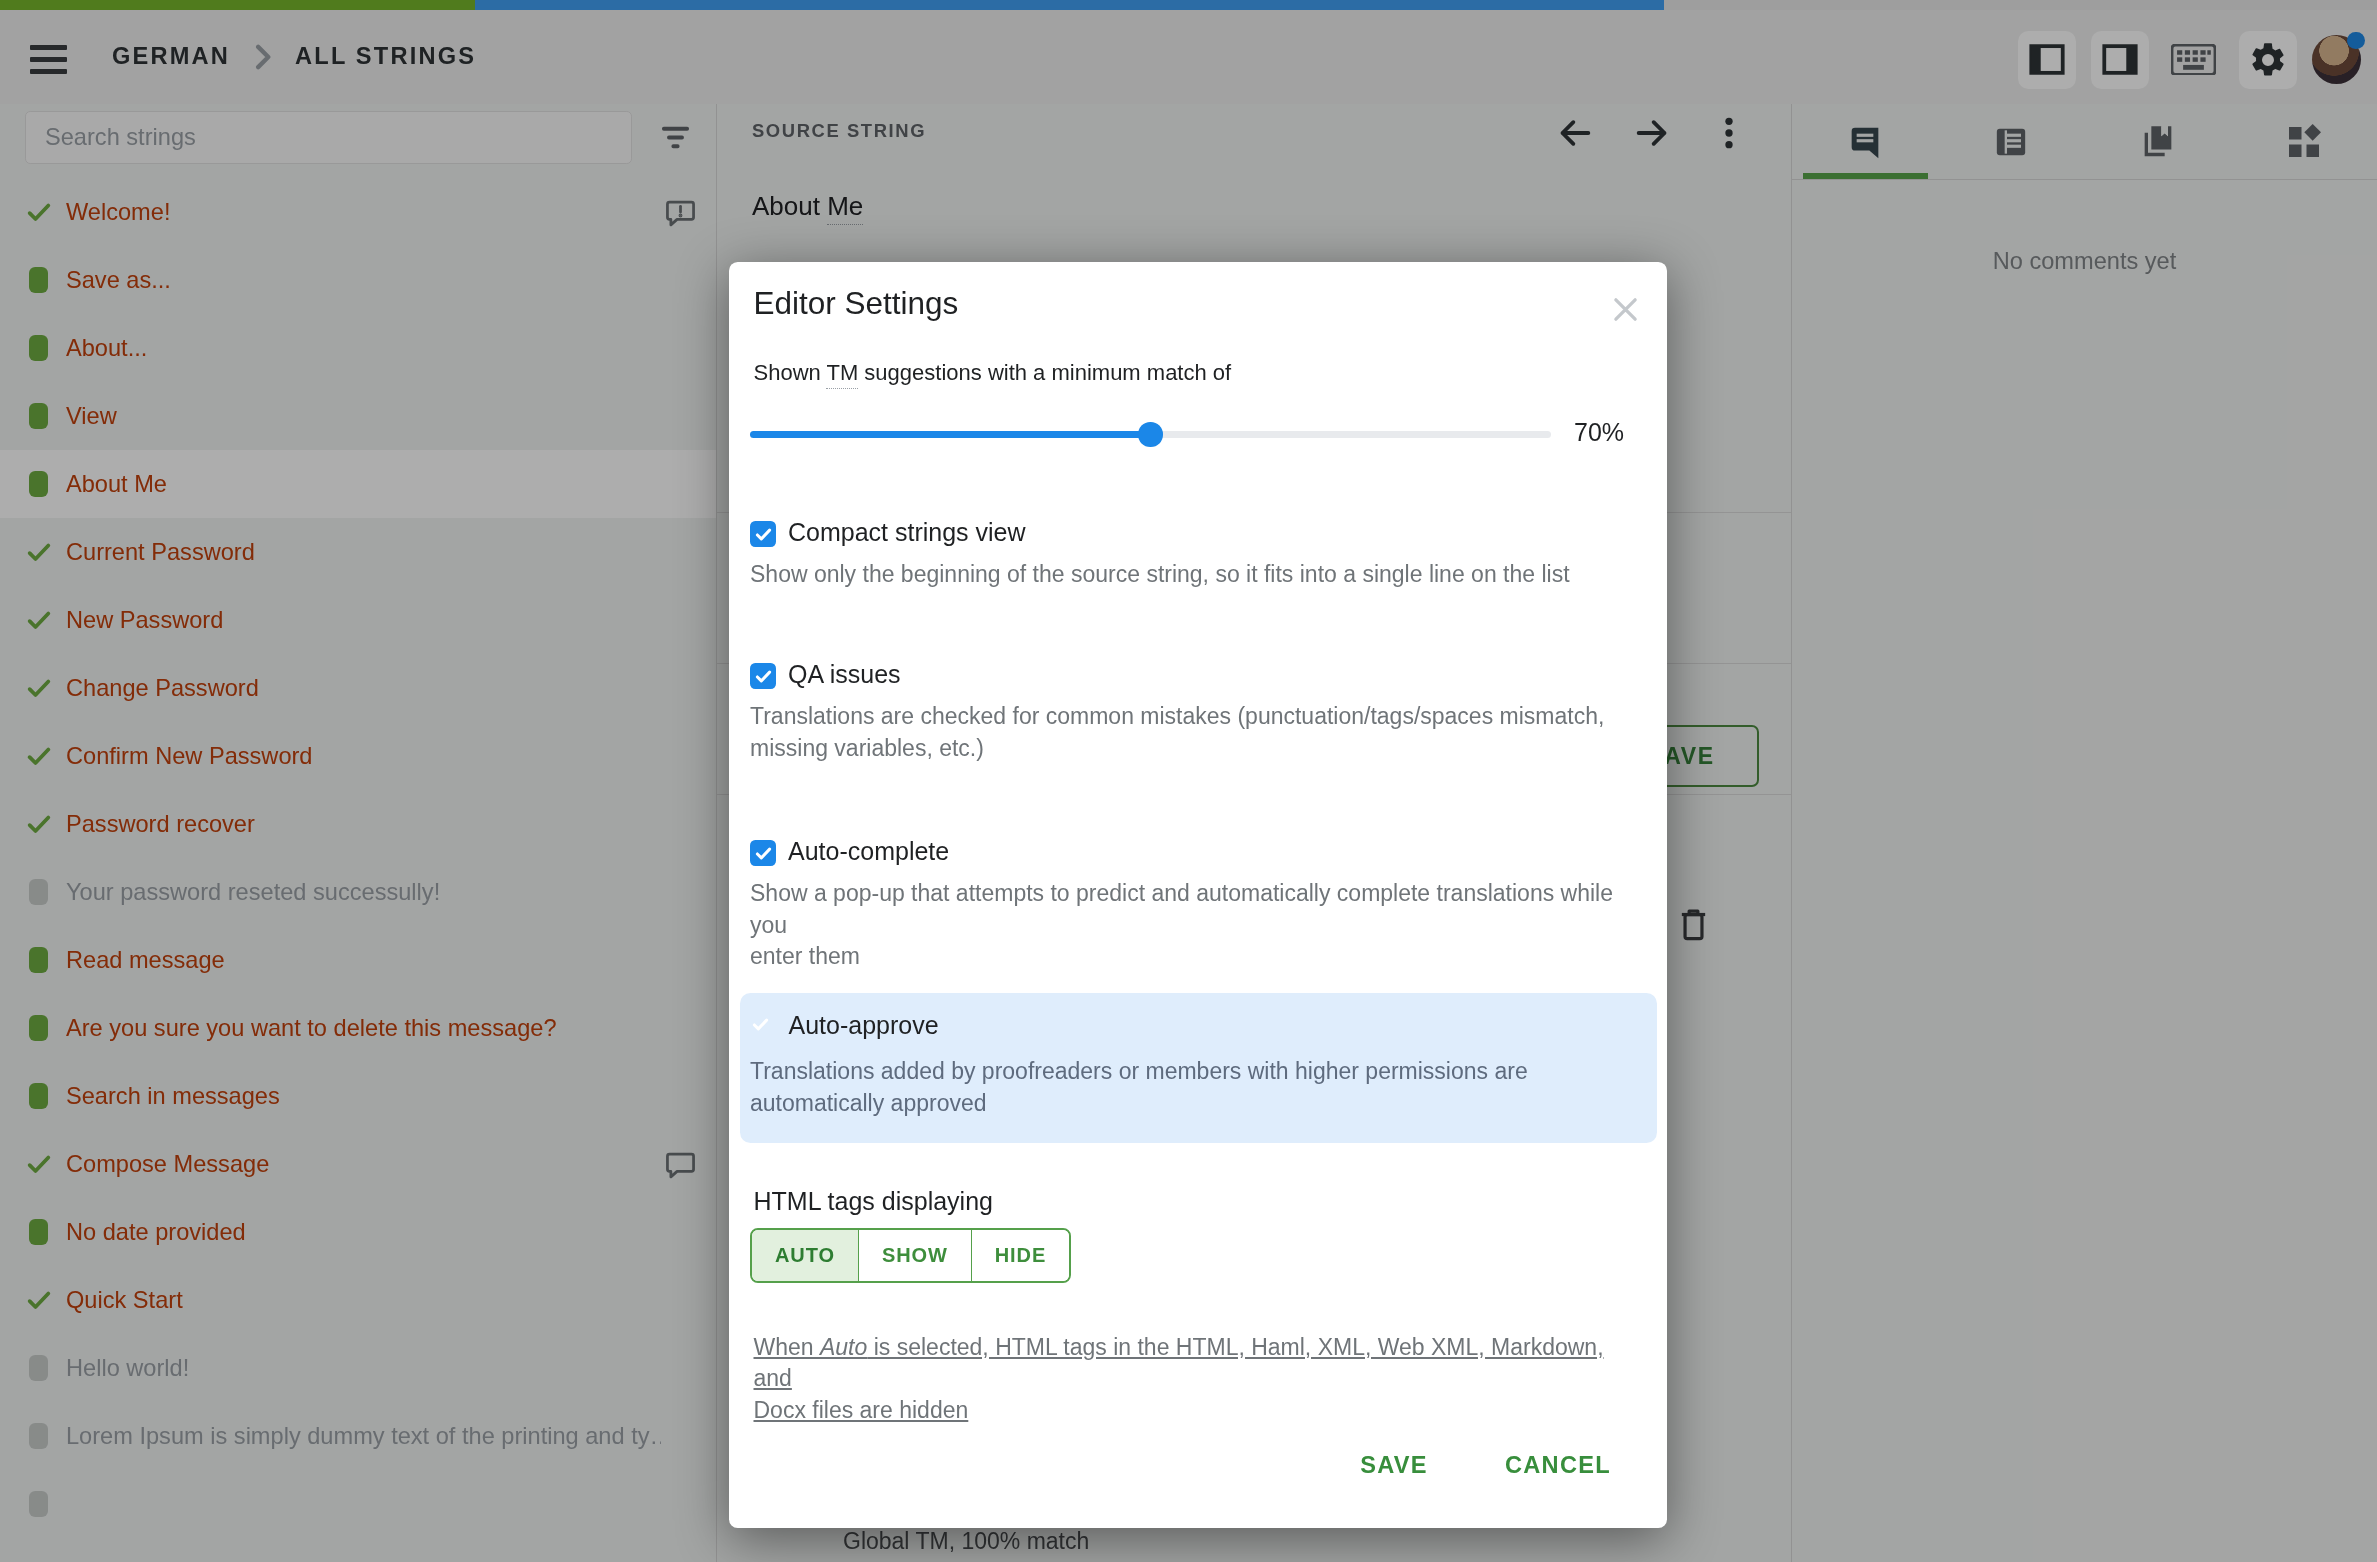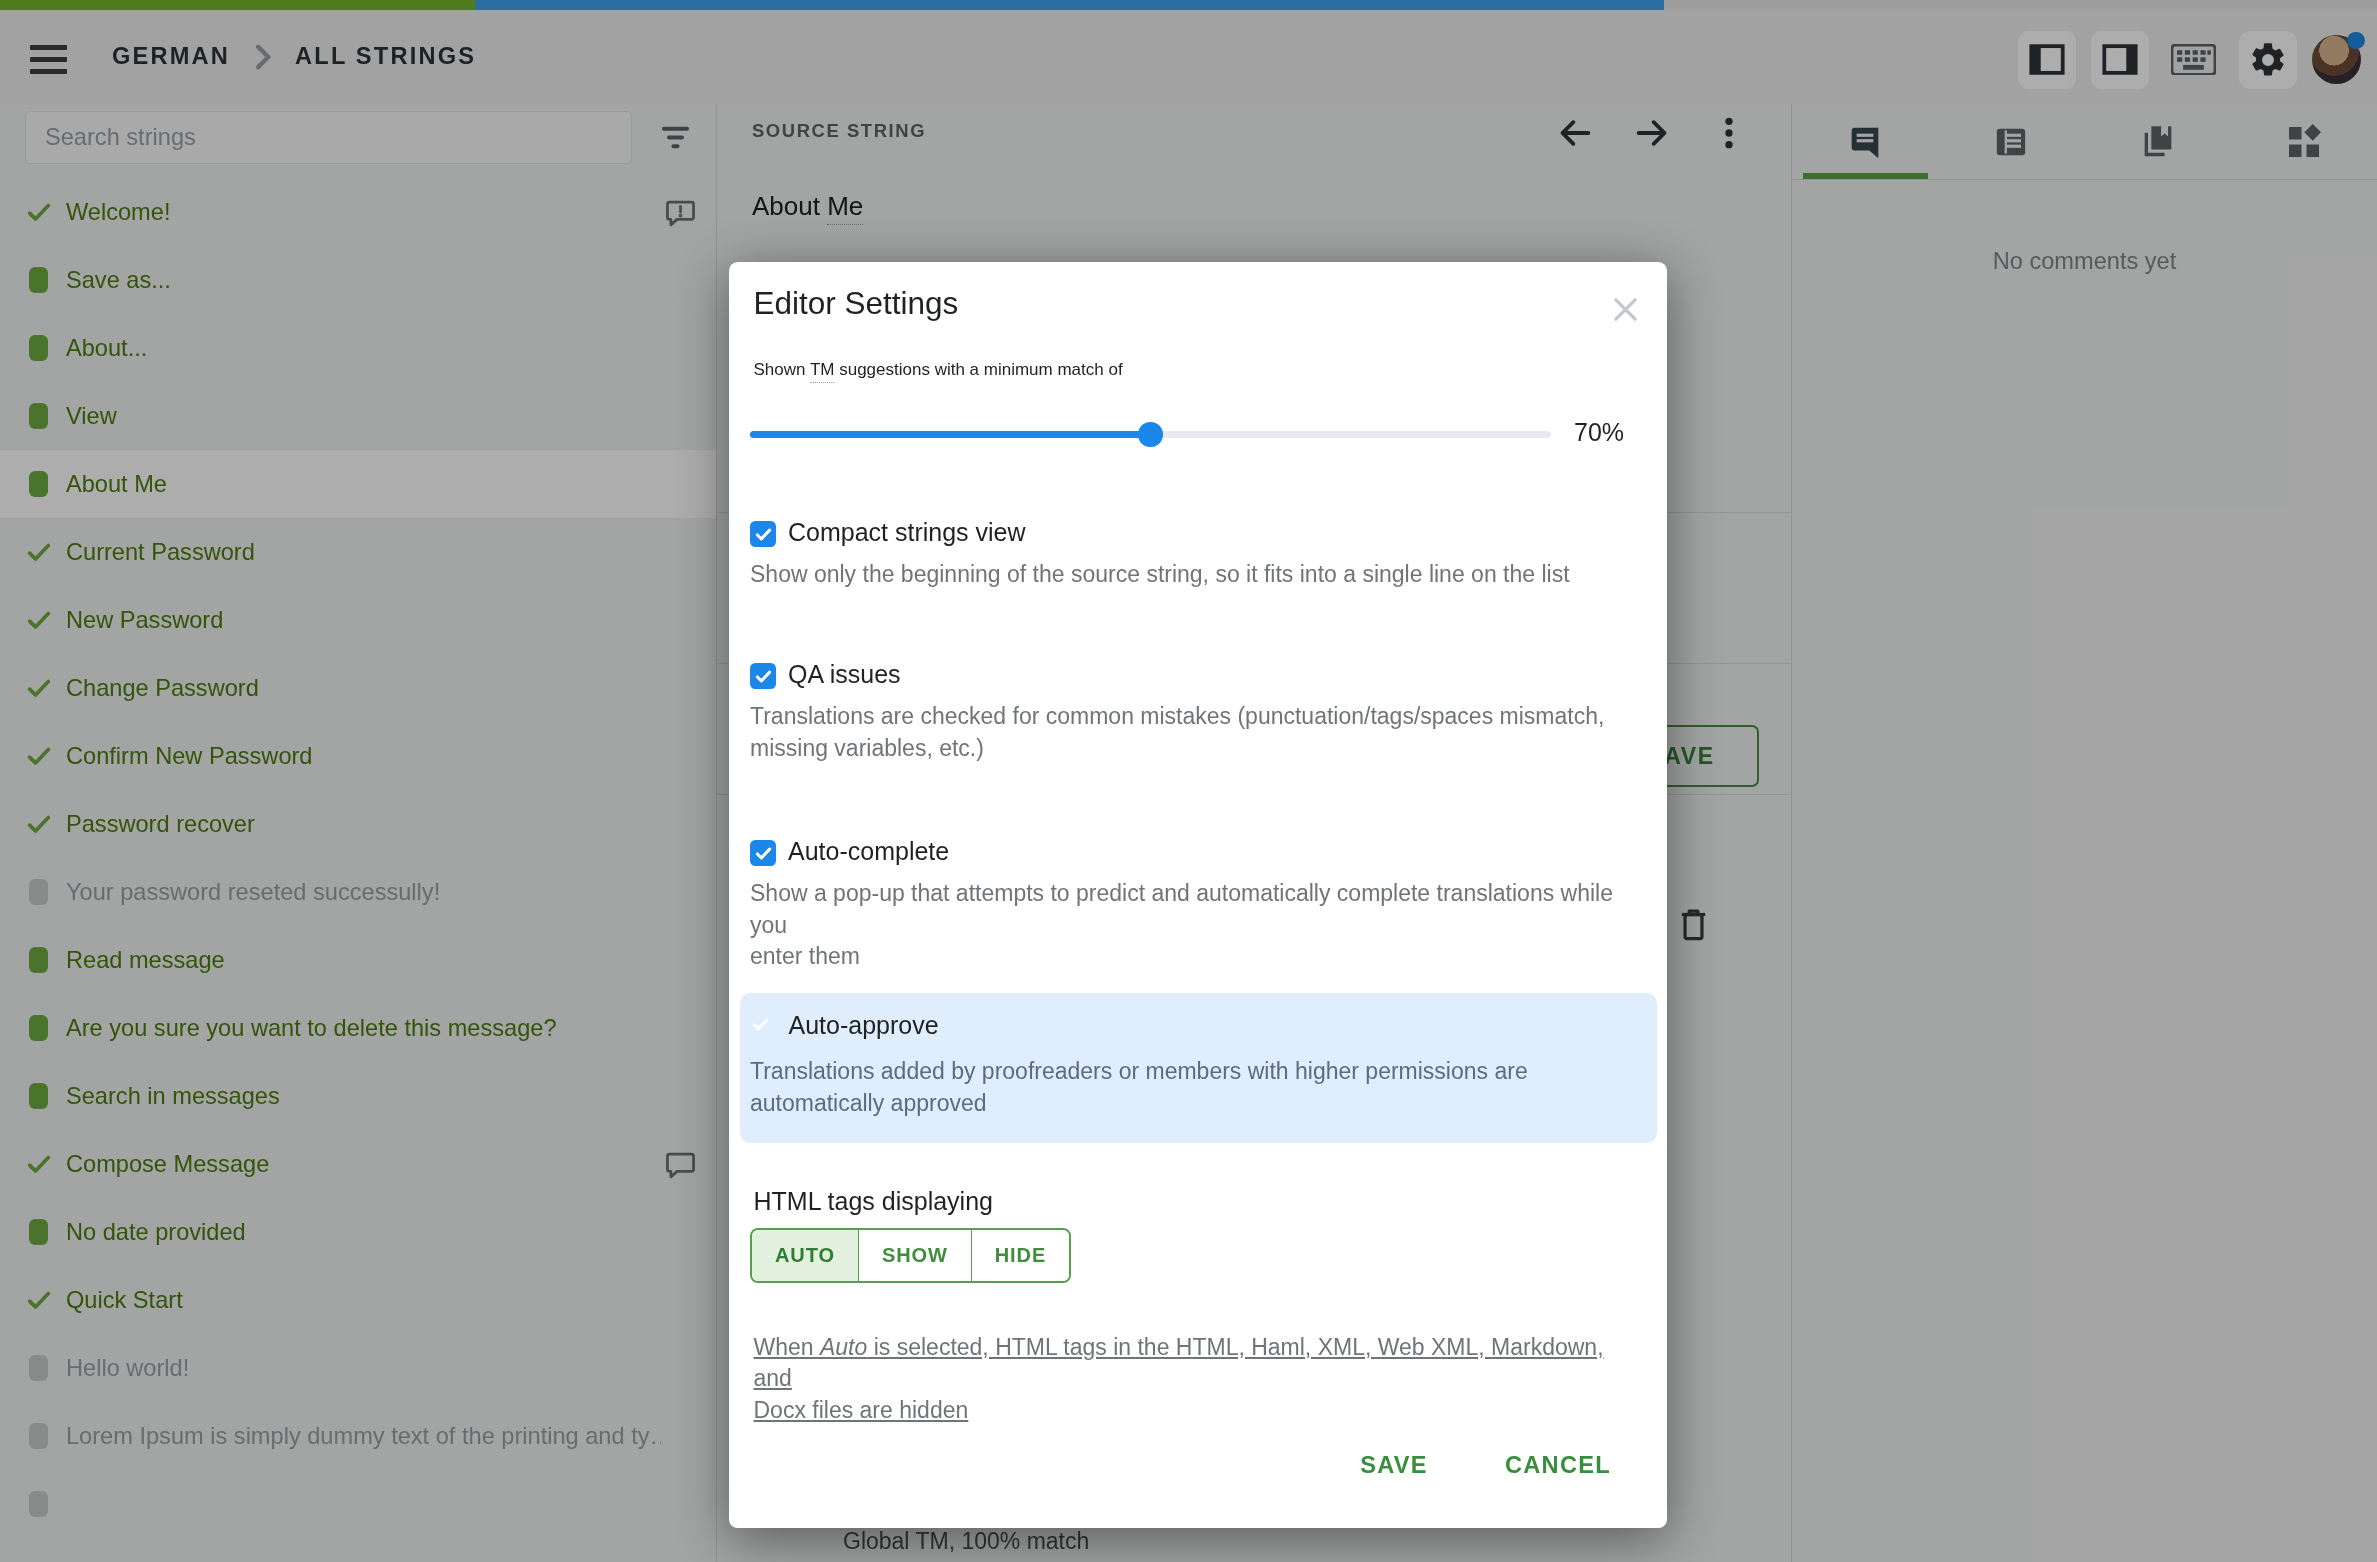--- a/index.html
+++ b/index.html
@@ -33,21 +33,21 @@
   .search-wrap input{border:0;outline:0;background:transparent;width:100%;margin:0 17.5px;
                      font-size:23.6px;color:#444746;font-family:inherit;}
   .search-wrap input::placeholder{color:#9AA0A6;}
   .filter-btn{position:absolute;right:15.7px;top:8.7px;width:49px;height:49px;display:flex;align-items:center;justify-content:center;}
   .string-list{position:absolute;left:0;top:74px;width:100%;}
   .srow{position:relative;height:68px;display:flex;align-items:center;}
   .srow.selected{background:#FFFFFF;}
   .srow .st-icon{position:absolute;left:21px;width:35px;display:flex;justify-content:center;}
   .block{width:19px;height:26px;border-radius:6.1px;background:#6DAB41;}
   .block.gray{background:#C9CDCB;}
-  .srow .lbl{margin-left:66px;font-size:23.6px;color:#4d7c0f;white-space:nowrap;overflow:hidden;max-width:595px;}
+  .srow .lbl{margin-left:66px;font-size:23.6px;color:#c2410c;white-space:nowrap;overflow:hidden;max-width:595px;}
   .srow .lbl.muted{color:#9AA0A6;}
   .srow .right-ic{position:absolute;right:19px;top:17.5px;}
   
   .middle{position:absolute;left:717px;top:104px;width:1074px;height:1458px;background:#F1F3F2;
           border-right:0.9px solid #D8D8D8;}
   .src-head{position:absolute;left:35px;top:15.7px;font-size:18.4px;letter-spacing:1.6px;color:#5F6368;font-weight:bold;}
   .nav-ics{position:absolute;right:42px;top:8.7px;display:flex;gap:37px;align-items:center;}
   .src-text{position:absolute;left:35px;top:87px;font-size:26px;color:#202124;}
   .dotted{border-bottom:1.7px dotted #9AA0A6;padding-bottom:2.6px;}
   .mid-div{position:absolute;left:0;width:100%;height:0.9px;background:#DADADA;}
@@ -62,21 +62,21 @@
   .tab{flex:1;position:relative;display:flex;align-items:center;justify-content:center;}
   .tab .under{display:none;}
   .tab.active .under{display:block;position:absolute;left:10.5px;right:10.5px;bottom:0;height:6.1px;background:#58A44B;}
   .empty-msg{position:absolute;left:0;top:144px;width:100%;text-align:center;font-size:23.6px;color:#808588;}
   
   .overlay{position:absolute;left:0;top:0;width:100%;height:100%;background:rgba(0,0,0,0.32);z-index:50;}
   .modal{position:absolute;left:729px;top:262px;width:938px;height:1266px;background:#FFFFFF;
          border-radius:8.7px;box-shadow:0 10.5px 52px rgba(0,0,0,.45);z-index:60;}
   .m-title{position:absolute;left:24.5px;top:23px;font-size:31.5px;color:#1F2123;}
   .m-close{position:absolute;right:23px;top:28px;width:38px;height:38px;display:flex;align-items:center;justify-content:center;cursor:pointer;}
-  .m-tm{position:absolute;left:24.5px;top:98px;font-size:17px;color:#1F2123;}
+  .m-tm{position:absolute;left:24.5px;top:98px;font-size:22px;color:#1F2123;}
   .slider{position:absolute;left:21px;top:160px;width:801px;height:24.5px;}
   .slider .track{position:absolute;left:0;top:8.7px;width:100%;height:7px;background:#E8EAED;border-radius:3.5px;}
   .slider .fill{position:absolute;left:0;top:8.7px;height:7px;background:#1B87E8;border-radius:3.5px;}
   .slider .thumb{position:absolute;top:0;width:24.5px;height:24.5px;border-radius:50%;background:#1B87E8;}
   .m-slider-val{position:absolute;left:845px;top:156px;font-size:25px;color:#1F2123;}
   .opt{position:absolute;left:0;width:100%;}
   .opt .cb{position:absolute;left:21px;top:0;width:26px;height:26px;border-radius:5.2px;background:#1B87E8;
            display:flex;align-items:center;justify-content:center;}
   .opt .olabel{position:absolute;left:59px;top:-2.6px;font-size:25px;color:#1F2123;}
   .opt .odesc{position:absolute;left:21px;top:38px;width:889px;font-size:23px;line-height:31.5px;

